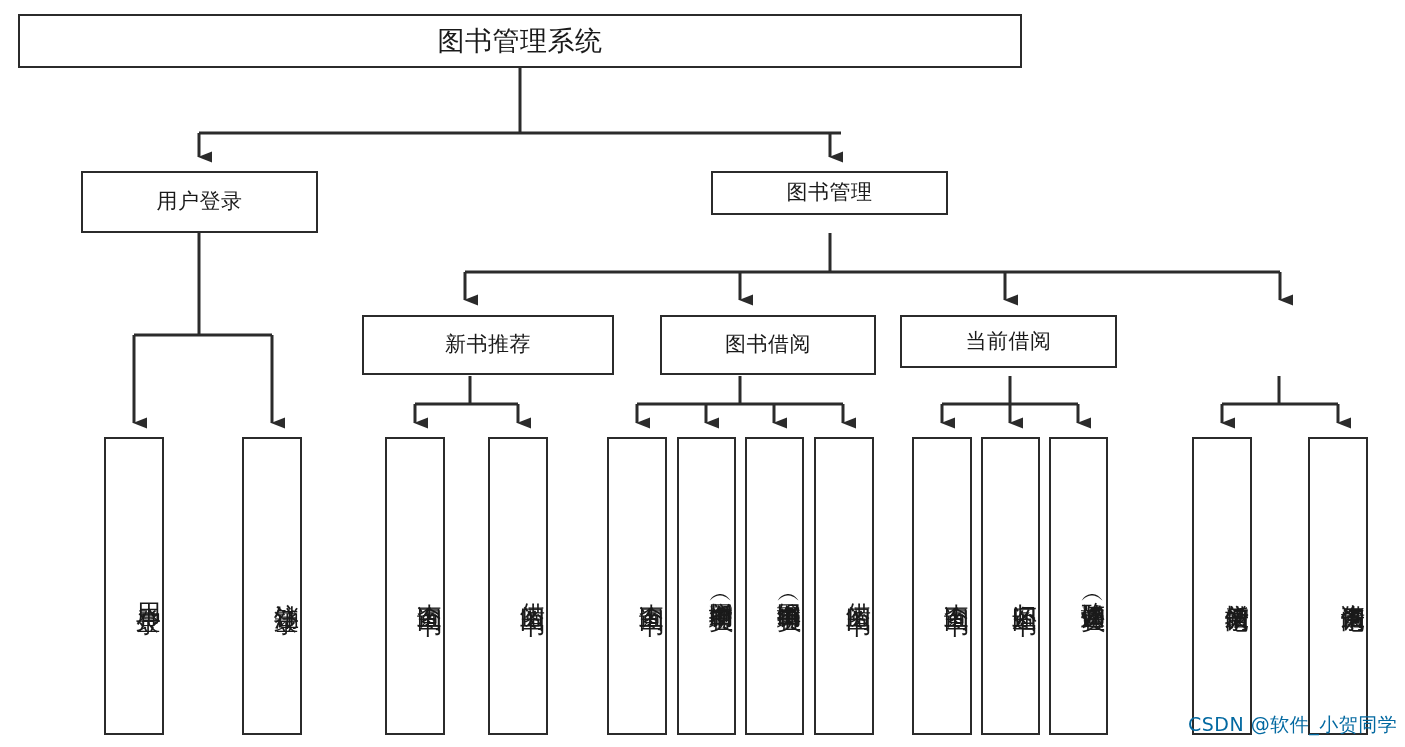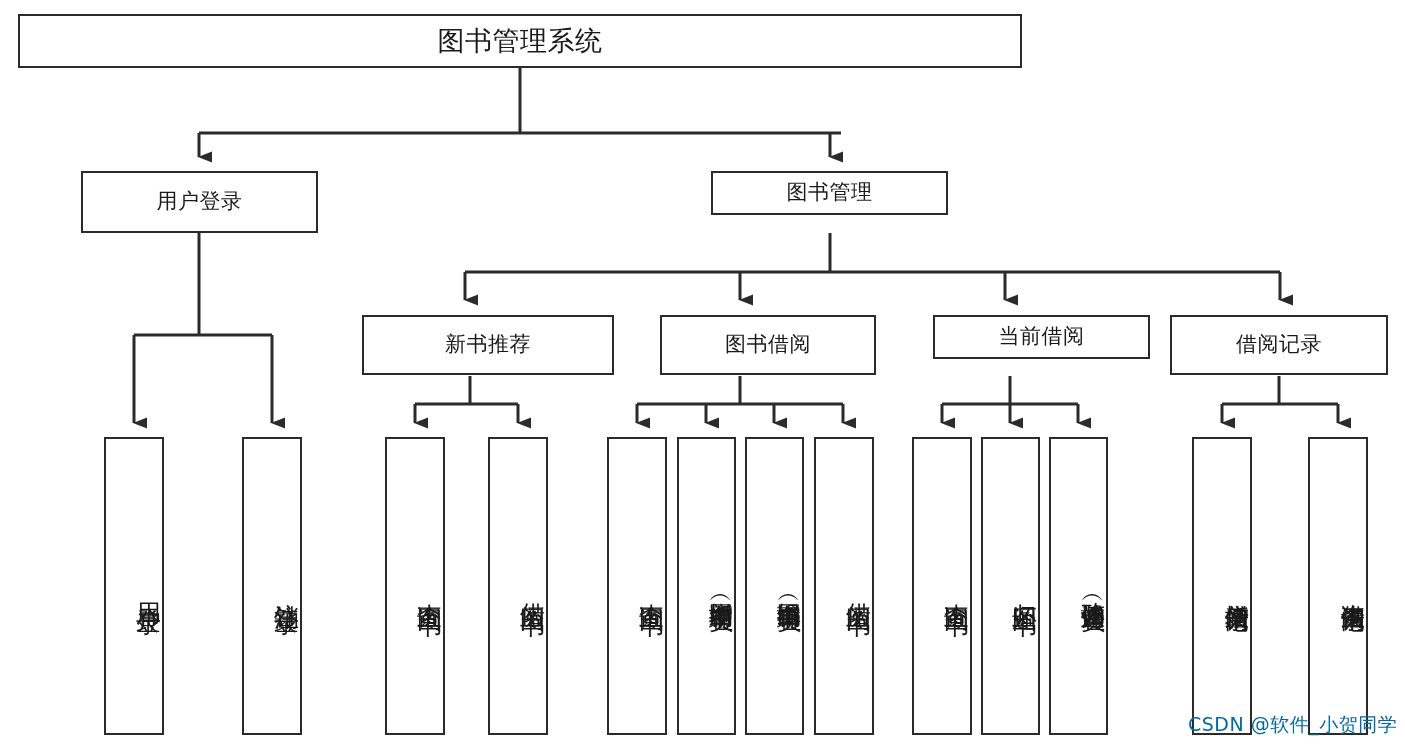--- a/index.html
+++ b/index.html
@@ -144,27 +144,24 @@
   </div>
 
   <div class="node h" style="left:362px; top:315px; width:252px; height:60px;">
     <span>新书推荐</span>
   </div>
 
   <div class="node h" style="left:632px; top:315px; width:216px; height:60px;margin-left:28px;">
     <span>图书借阅</span>
   </div>
 
-  <div class="node h" style="left:933px; top:315px; width:217px; height:44px;">
+  <div class="node h" style="left:900px; top:315px; width:217px; height:53px;">
     <span>当前借阅</span>
   </div>
 
-  <div class="node h" style="left:1170px; top:315px; width:218px; height:60px;">
-    <span>借阅记录</span>
-  </div>
 
   <div class="node v" style="left:104px; top:437px; width:60px; height:298px;">
     <span class="vtxt">用户登录</span>
   </div>
 
   <div class="node v" style="left:242px; top:437px; width:60px; height:298px;">
     <span class="vtxt">注销登录</span>
   </div>
 
   <div class="node v" style="left:385px; top:437px; width:60px; height:298px;">

